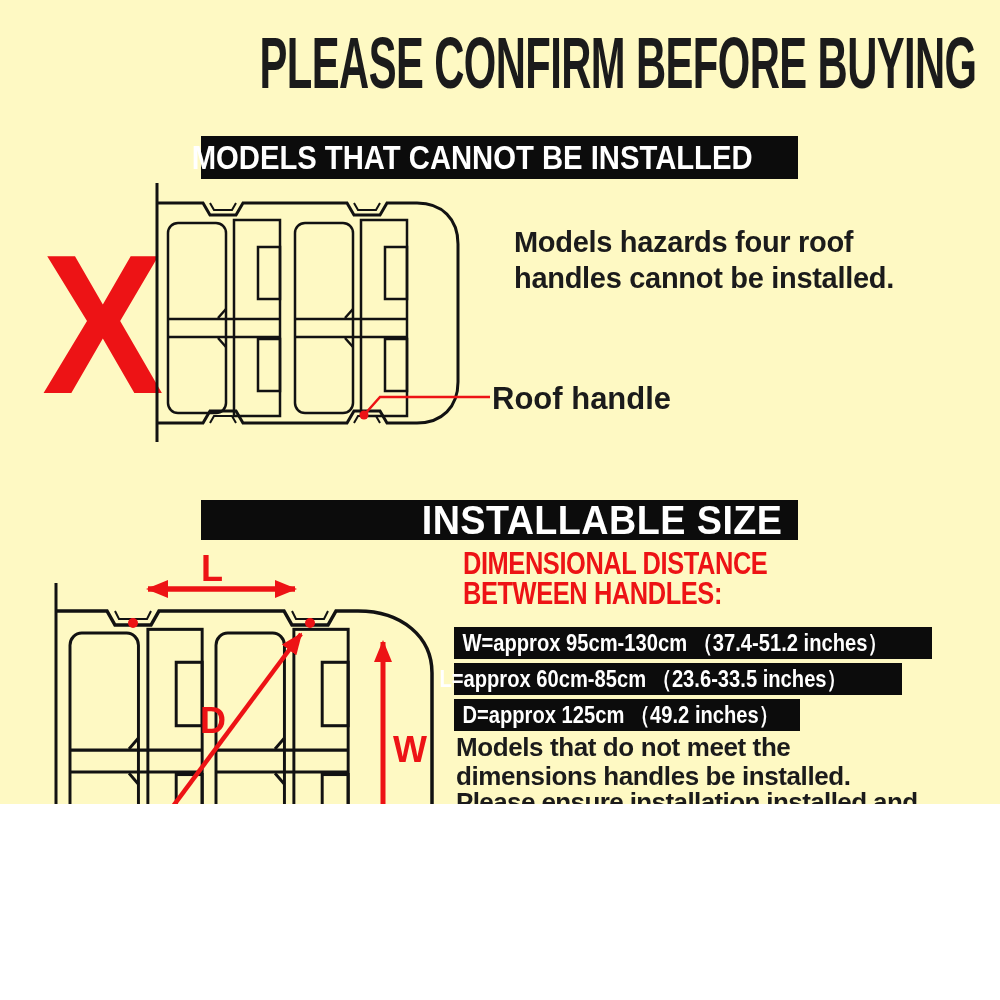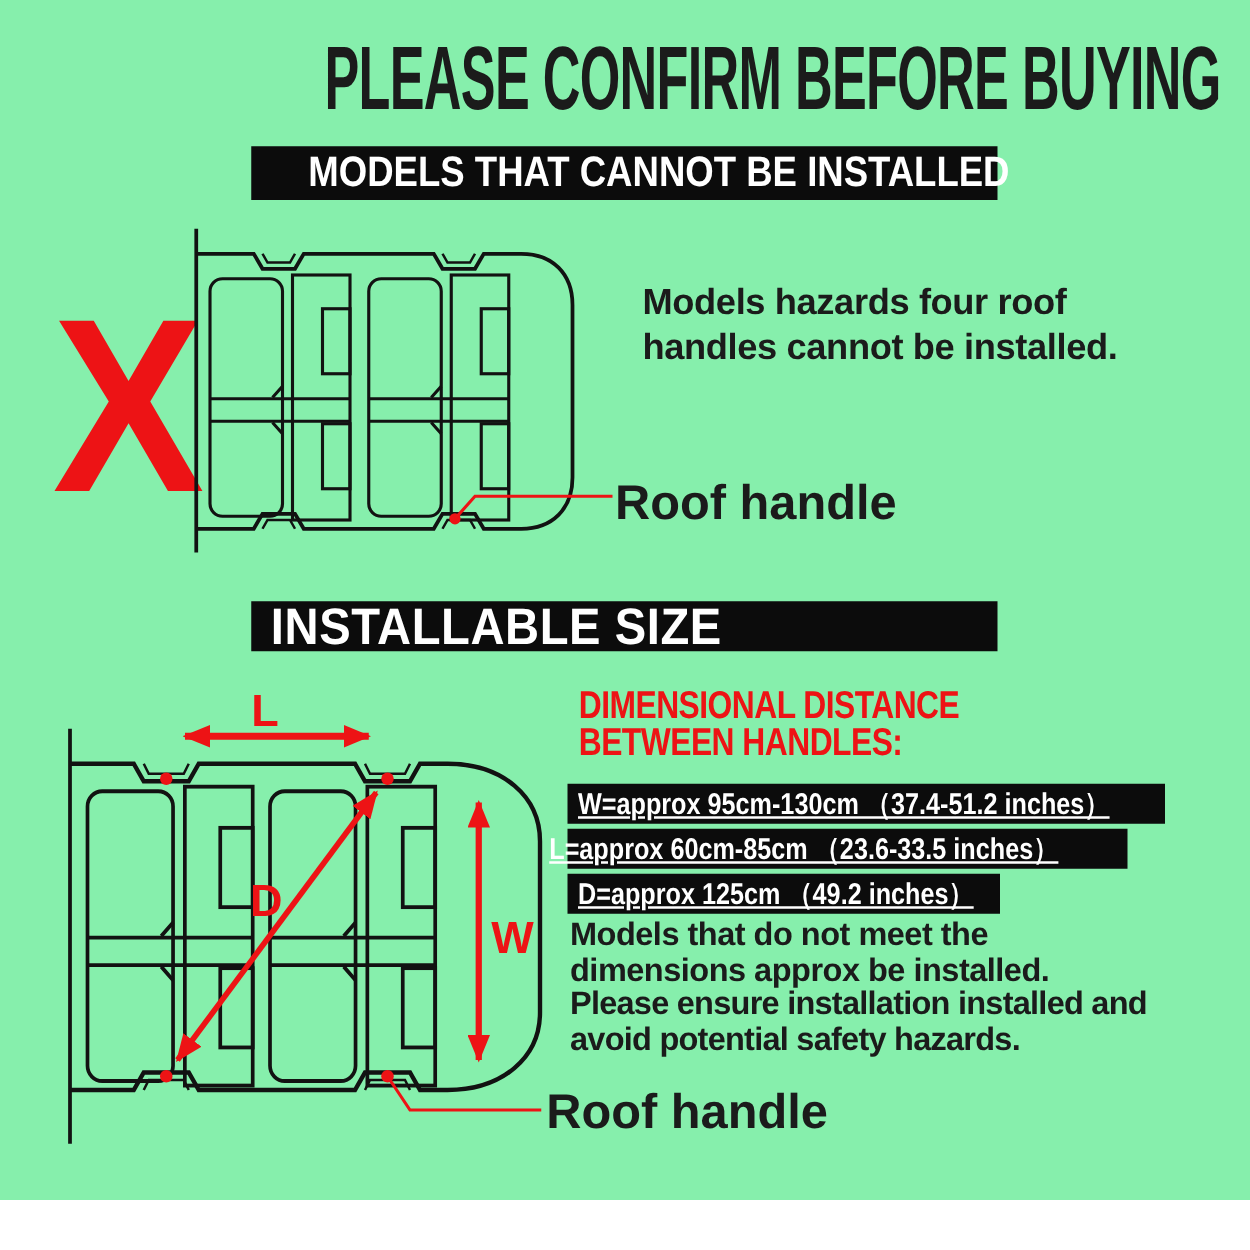--- a/index.html
+++ b/index.html
@@ -1,62 +1,63 @@
 <!DOCTYPE html>
 <html><head>
 <meta charset="utf-8">
 <style>
   html,body{margin:0;padding:0;background:#ffffff;}
   .canvas{
-    position:relative;width:1000px;height:960px;background:#86efac;overflow:hidden;
+    position:relative;width:1000px;height:804px;background:#fef9c3;overflow:hidden;
     font-family:"Liberation Sans","DejaVu Sans",sans-serif;color:#161616;
   }
   .abs{position:absolute;}
   
   .cond{display:inline-block;white-space:nowrap;transform-origin:center;}
   .cond-l{display:inline-block;white-space:nowrap;transform-origin:left center;}
 
   .title{
     top:33px;left:0;width:1000px;text-align:center;
     font-weight:bold;font-size:72px;line-height:60px;color:#1b1b1b;
   }
   .title .cond{transform:scaleX(0.58);letter-spacing:-1px;}
 
   .blackbar{
-    background:#0c0c0c;color:#ffffff;display:flex;align-items:center;justify-content:flex-start;
+    background:#0c0c0c;color:#ffffff;display:flex;align-items:center;justify-content:flex-end;
     font-weight:bold;
+    margin-top:19px;
   }
   .bar-models{left:201px;top:117px;width:597px;height:43px;font-size:34px;}
   .bar-models .cond{transform:scaleX(0.86);}
   .bar-size{left:201px;top:481px;width:597px;height:40px;font-size:41px;}
   .bar-size .cond{transform:scaleX(0.92);letter-spacing:0.5px;}
 
   .x-mark{
     left:36px;top:246px;width:145px;height:158px;display:flex;align-items:center;justify-content:center;
     color:#ed1315;font-weight:bold;font-size:198px;line-height:158px;
     transform:scaleX(0.92);transform-origin:left center;
   }
 
   .note{font-weight:bold;color:#1b1b1b;}
   .note-1{left:514px;top:224px;width:432px;font-size:29px;line-height:36px;letter-spacing:-0.3px;}
   .note-2{left:456px;top:733px;width:478px;font-size:26px;line-height:29px;letter-spacing:-0.4px;}
   .note-3{left:456px;top:788px;width:500px;font-size:26px;line-height:29px;letter-spacing:-0.6px;}
 
-  .roof-label{font-weight:bold;font-size:39px;color:#1b1b1b;white-space:nowrap;}
+  .roof-label{font-weight:bold;font-size:31px;color:#1b1b1b;white-space:nowrap;}
   .roof-label-top{left:492px;top:381px;}
   .roof-label-bottom{left:437px;top:868px;}
 
   .red-heading{
     left:463px;top:549px;color:#ed1315;font-weight:bold;font-size:31px;line-height:30px;
   }
   .red-heading .cond-l{transform:scaleX(0.82);letter-spacing:-0.5px;}
 
   .dimbar{
     position:absolute;left:454px;height:32px;background:#0c0c0c;color:#ffffff;
-    display:flex;align-items:center;font-weight:bold;font-size:24px;text-decoration:underline;
+    display:flex;align-items:center;font-weight:bold;font-size:24px;
   }
   .dimbar .cond-l{transform:scaleX(0.84);padding-left:10px;letter-spacing:0px;}
   .dim-w{top:627px;width:478px;}
   .dim-l{top:663px;width:448px;justify-content:center;}
   .dim-d{top:699px;width:346px;text-align:center;}
 
   svg{position:absolute;overflow:visible;}
   .ln{stroke:#121212;fill:none;}
   .rd{stroke:#ed1315;fill:none;}
   .rdf{fill:#ed1315;stroke:none;}
@@ -143,18 +144,18 @@
   <div class="dimbar dim-w">
     <span class="cond-l">W=approx 95cm-130cm （37.4-51.2 inches）</span>
   </div>
   <div class="dimbar dim-l">
     <span class="cond-l">L=approx 60cm-85cm （23.6-33.5 inches）</span>
   </div>
   <div class="dimbar dim-d">
     <span class="cond-l">D=approx 125cm （49.2 inches）</span>
   </div>
 
-  <div class="abs note note-2">Models that do not meet the dimensions approx be installed.</div>
+  <div class="abs note note-2">Models that do not meet the dimensions handles be installed.</div>
   <div class="abs note note-3">Please ensure installation installed and avoid potential safety hazards.</div>
 
   <div class="abs roof-label roof-label-bottom">Roof handle</div>
 
 </div>
 
 </body></html>

